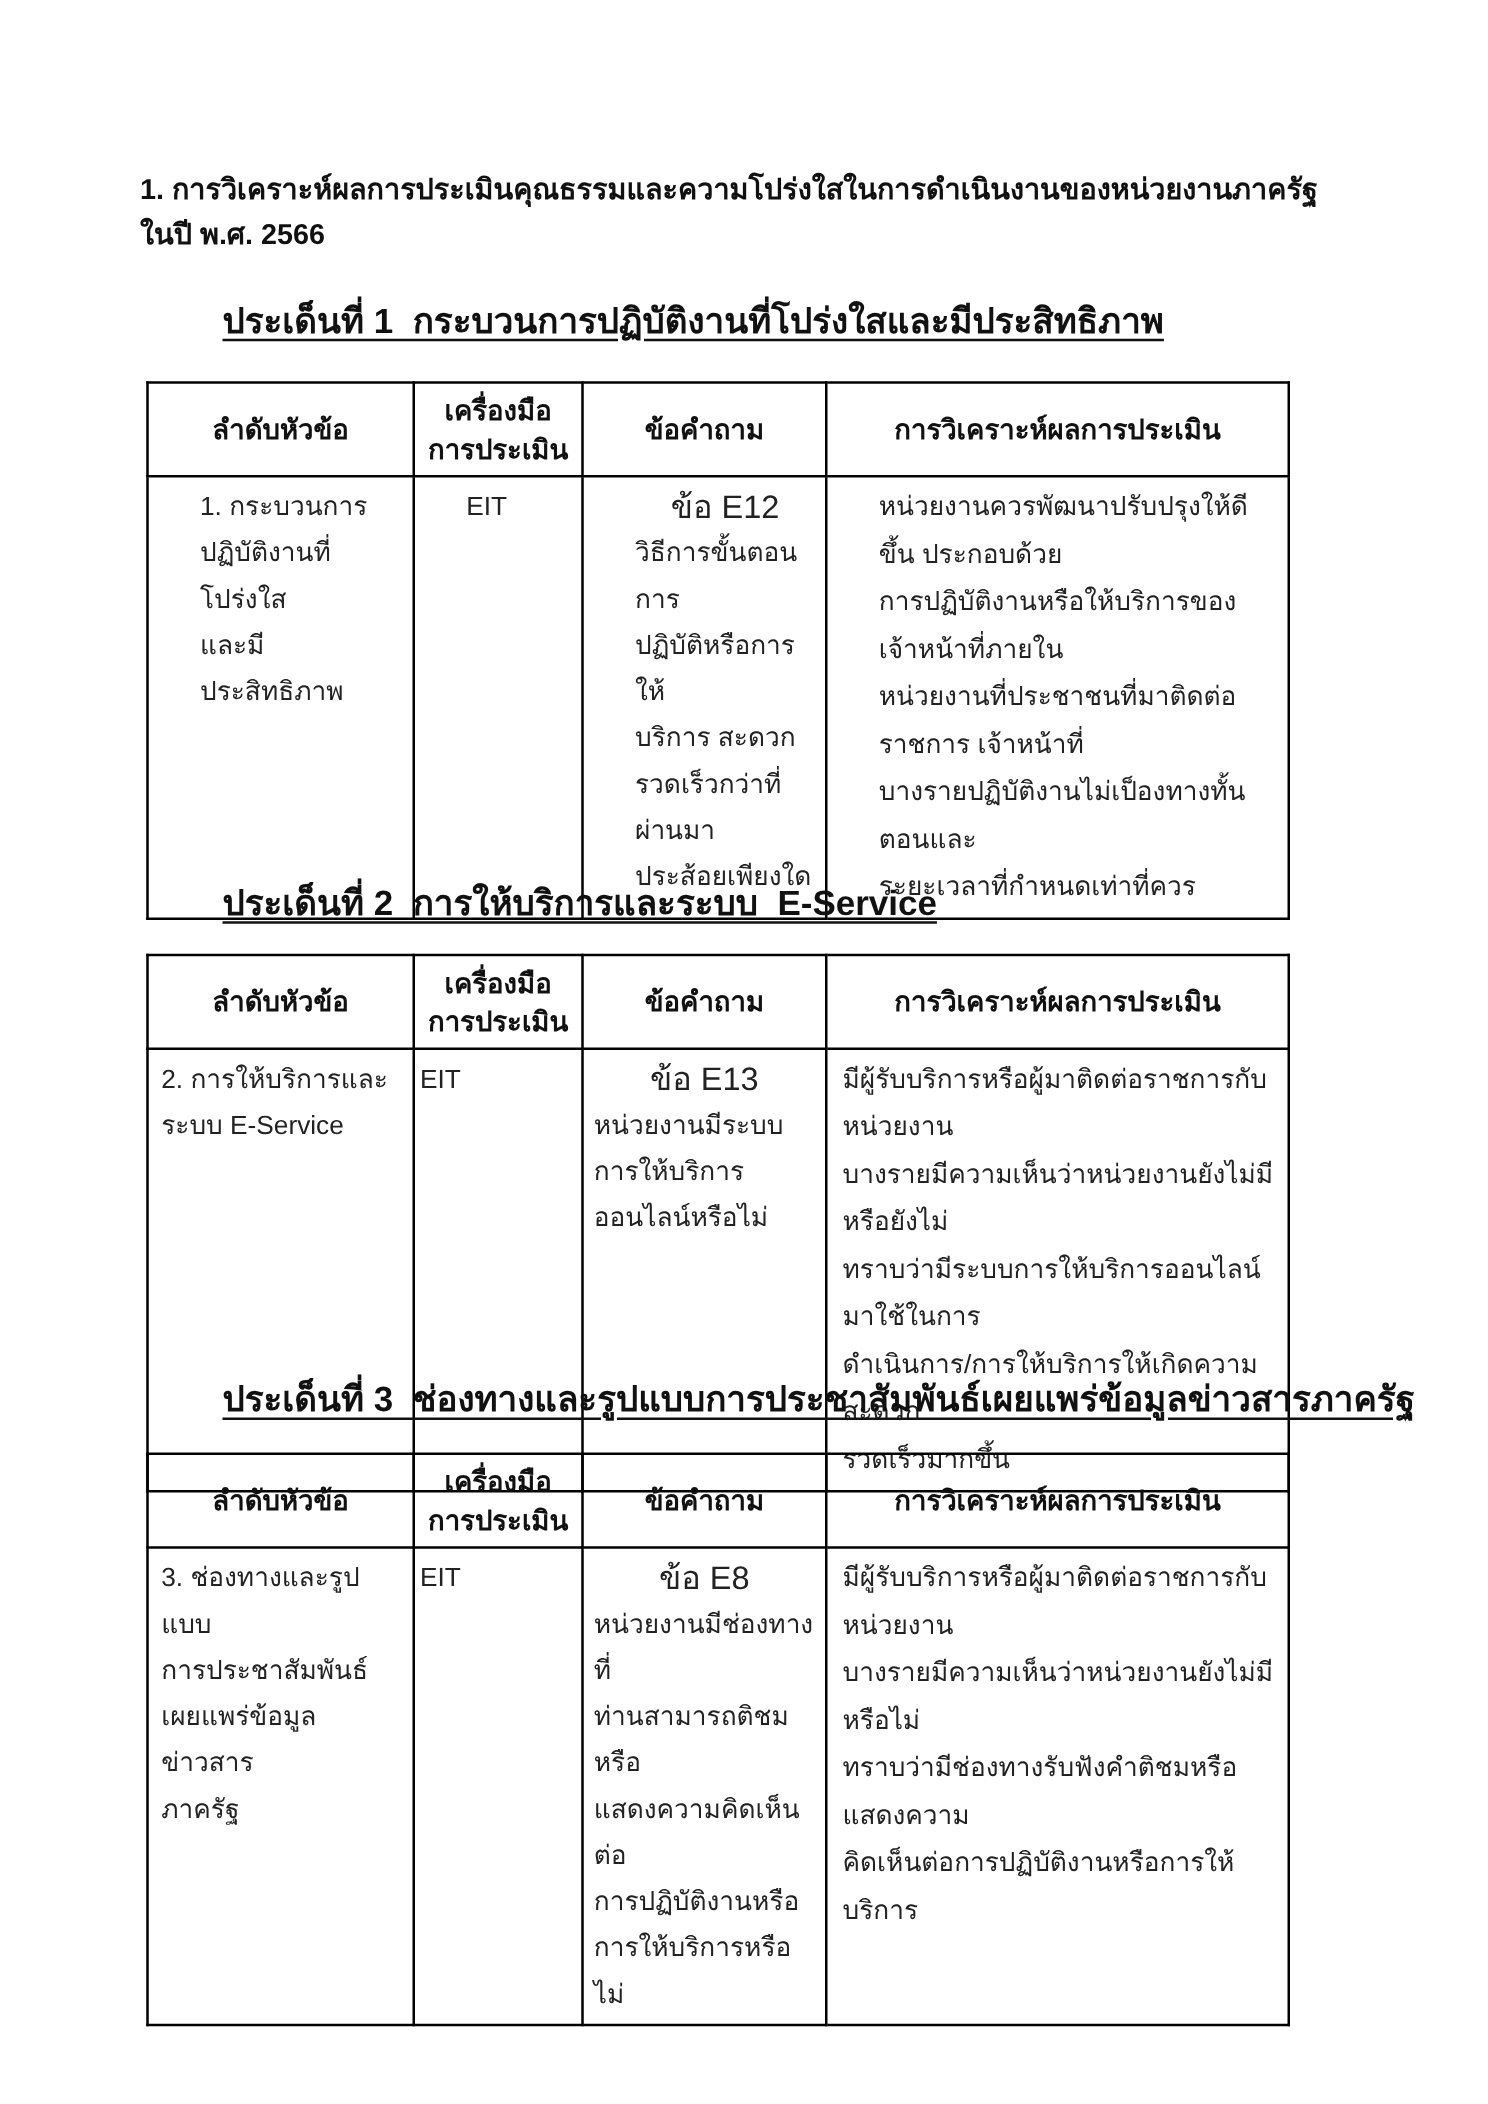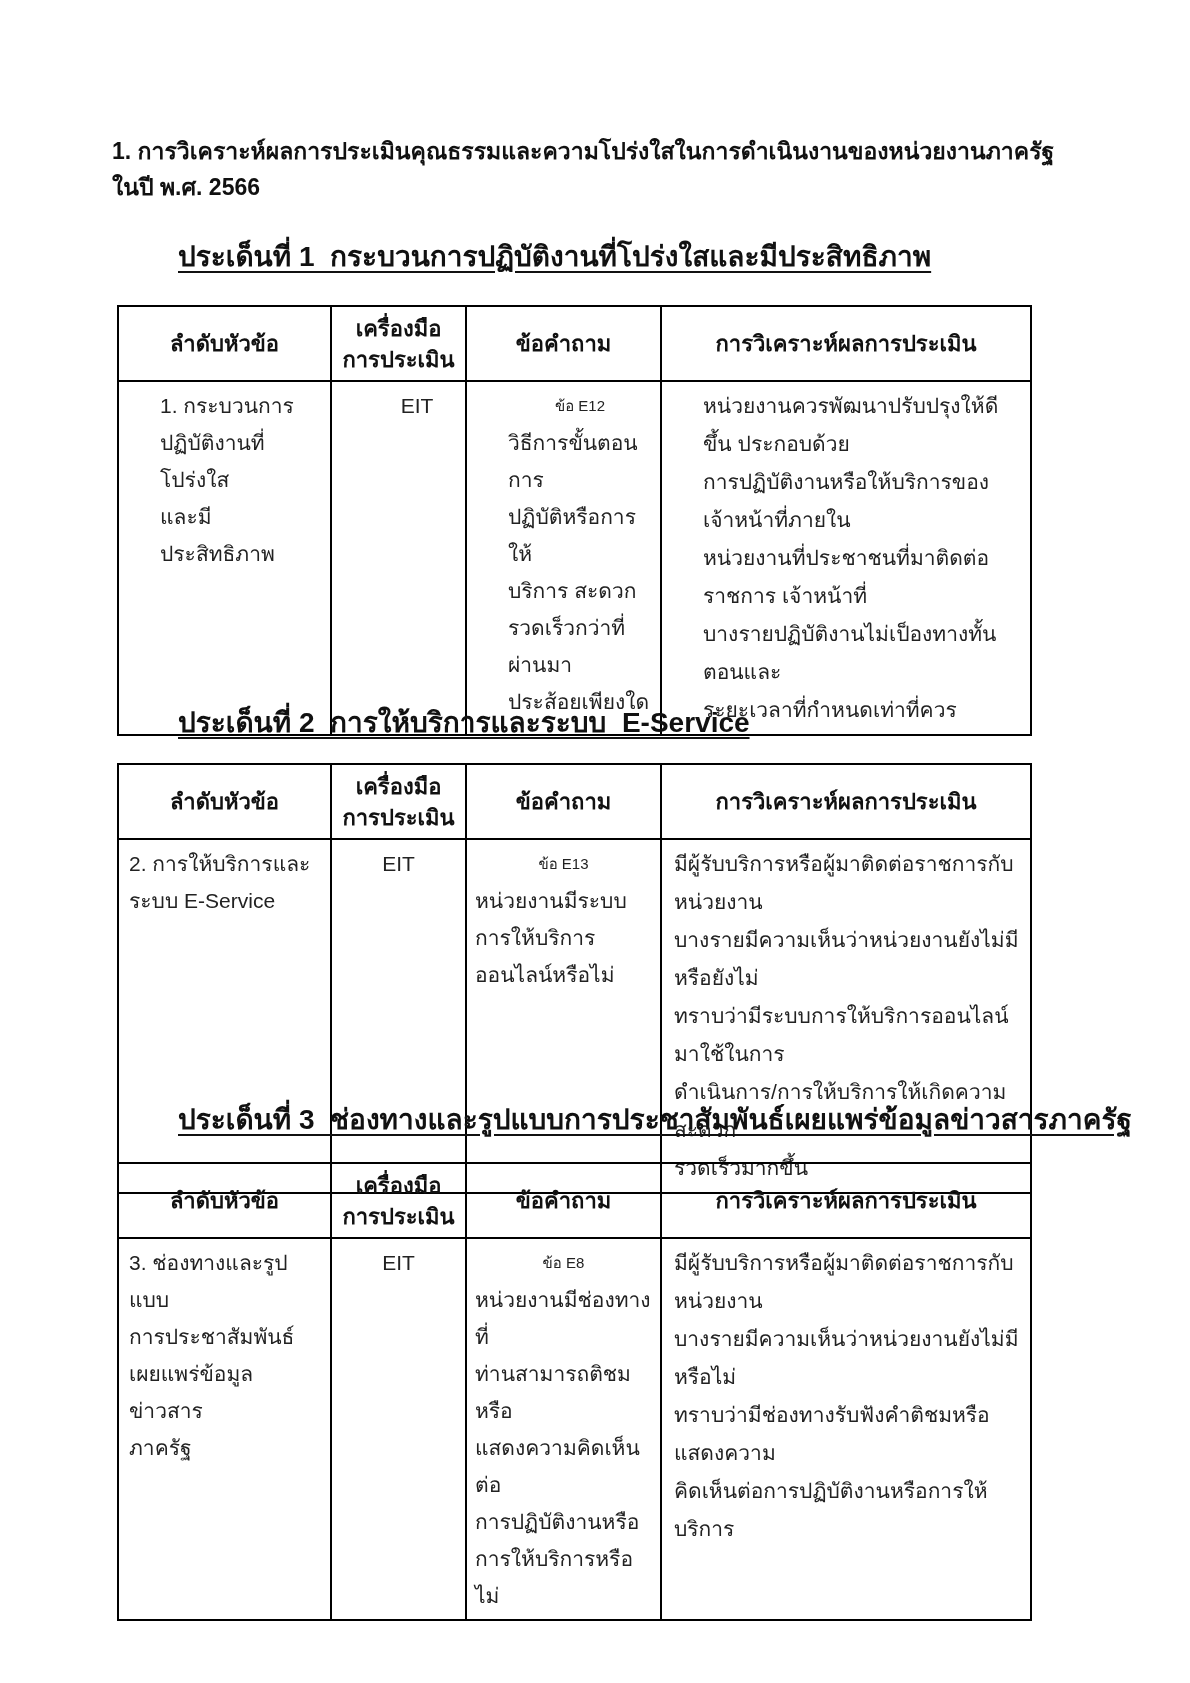--- a/index.html
+++ b/index.html
@@ -69,26 +69,26 @@
   col.c-question { width:195px; }
   col.c-analysis { width:370px; }
 
   .cell-text {
     font-size:21px;
     line-height:37px;
     white-space:pre-line;
     color:#222;
   }
   td.topic-cell    { padding:5px 8px 5px 10px; }
-  td.tool-cell     { padding:5px 4px; text-align:center; }
+  td.tool-cell     { padding:5px 4px; text-align:left; }
   td.question-cell { padding:5px 8px; }
   td.analysis-cell { padding:5px 10px 5px 12px; }
   td.analysis-cell .cell-text { line-height:38px; }
   .question-no {
-    font-size:15px;
+    font-size:26px;
     line-height:37px;
     text-align:center;
     color:#222;
   }
   .row-1 td { height:252px;padding-left:41px; }
   .row-2 td { height:205px; }
   .row-3 td { height:252px; }
 </style>
 </head>
 <body>

